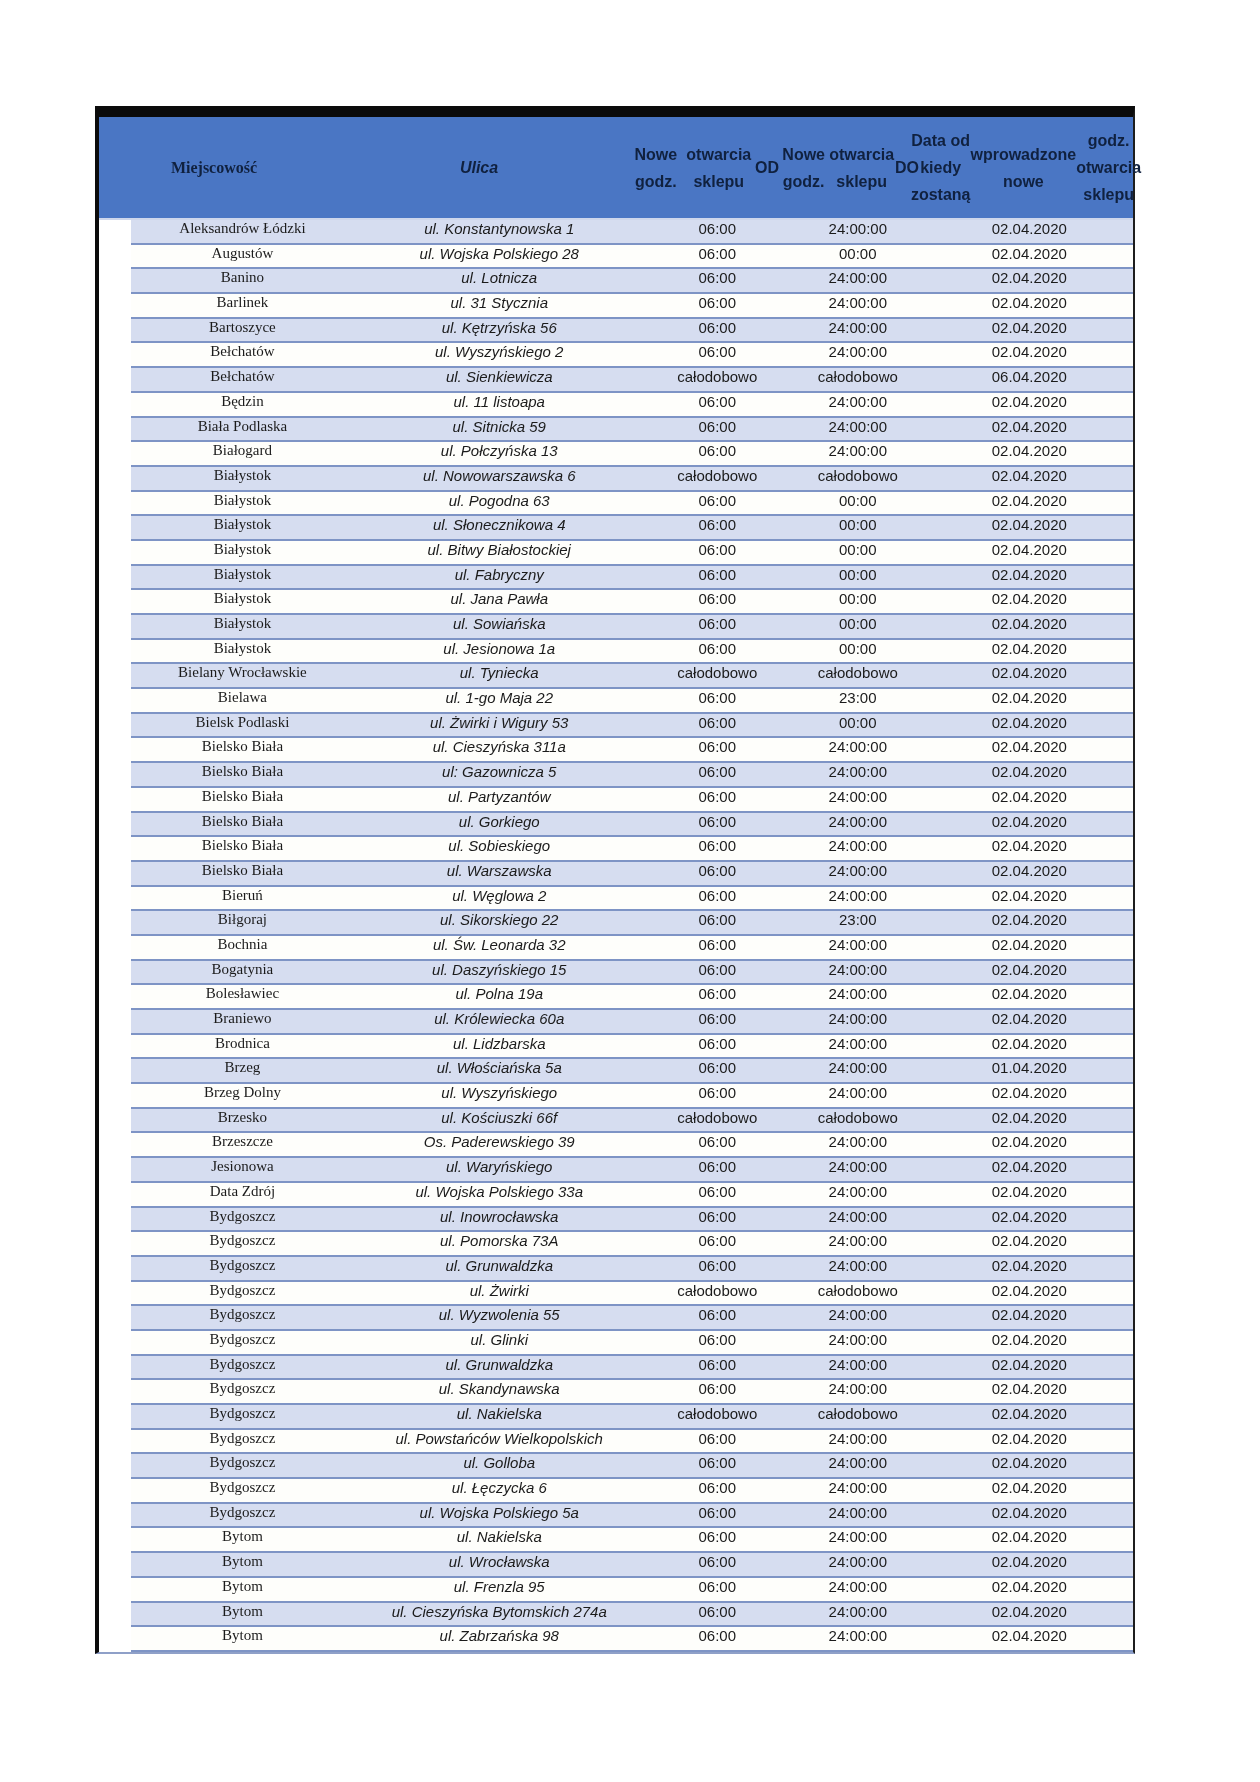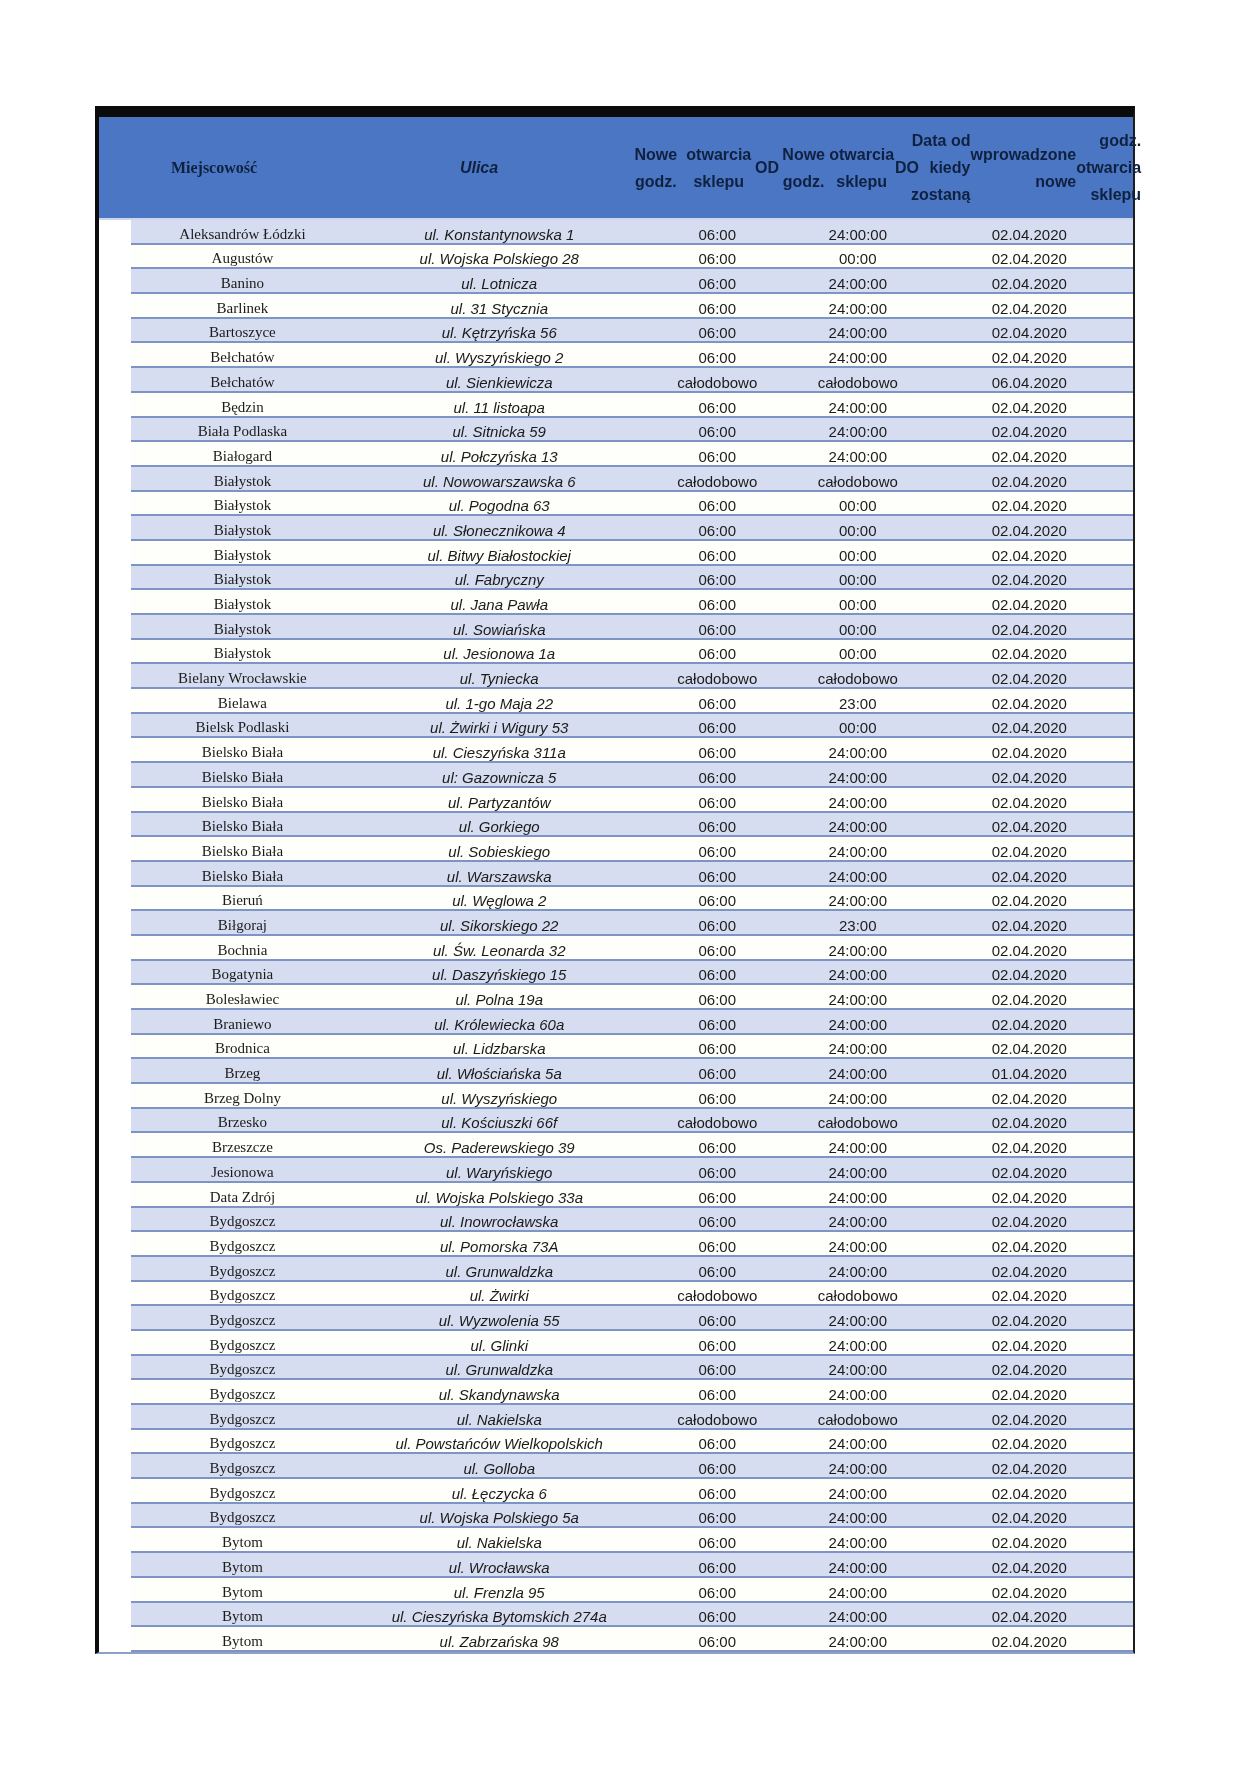--- a/index.html
+++ b/index.html
@@ -40,25 +40,25 @@
     text-align: center;
     color: #10213f;
     font-weight: 700;
     font-size: 16px;
     line-height: 27px;
   }
   .c1 { width: 230px; font-family: Liberation Serif, serif; }
   .c2 { width: 300px; font-style: italic; }
   .c3 { width: 150px; }
   .c4 { width: 140px; }
-  .c5 { width: 214px; text-align: right; }
+  .c5 { width: 214px; }
   .tbody { width: 100%; }
   .row {
     display: flex;
-    align-items: flex-end;
+    align-items: flex-start;
     height: 24.7px;
     box-sizing: border-box;
     border-bottom: 2px solid #7e94c5;
     margin-left: 32px;
   }
   .row:nth-child(odd)  { background: #d6ddf0; }
   .row:nth-child(even) { background: #fefefb; }
   .cell {
     font-size: 15px;
     color: #1b1b1b;

